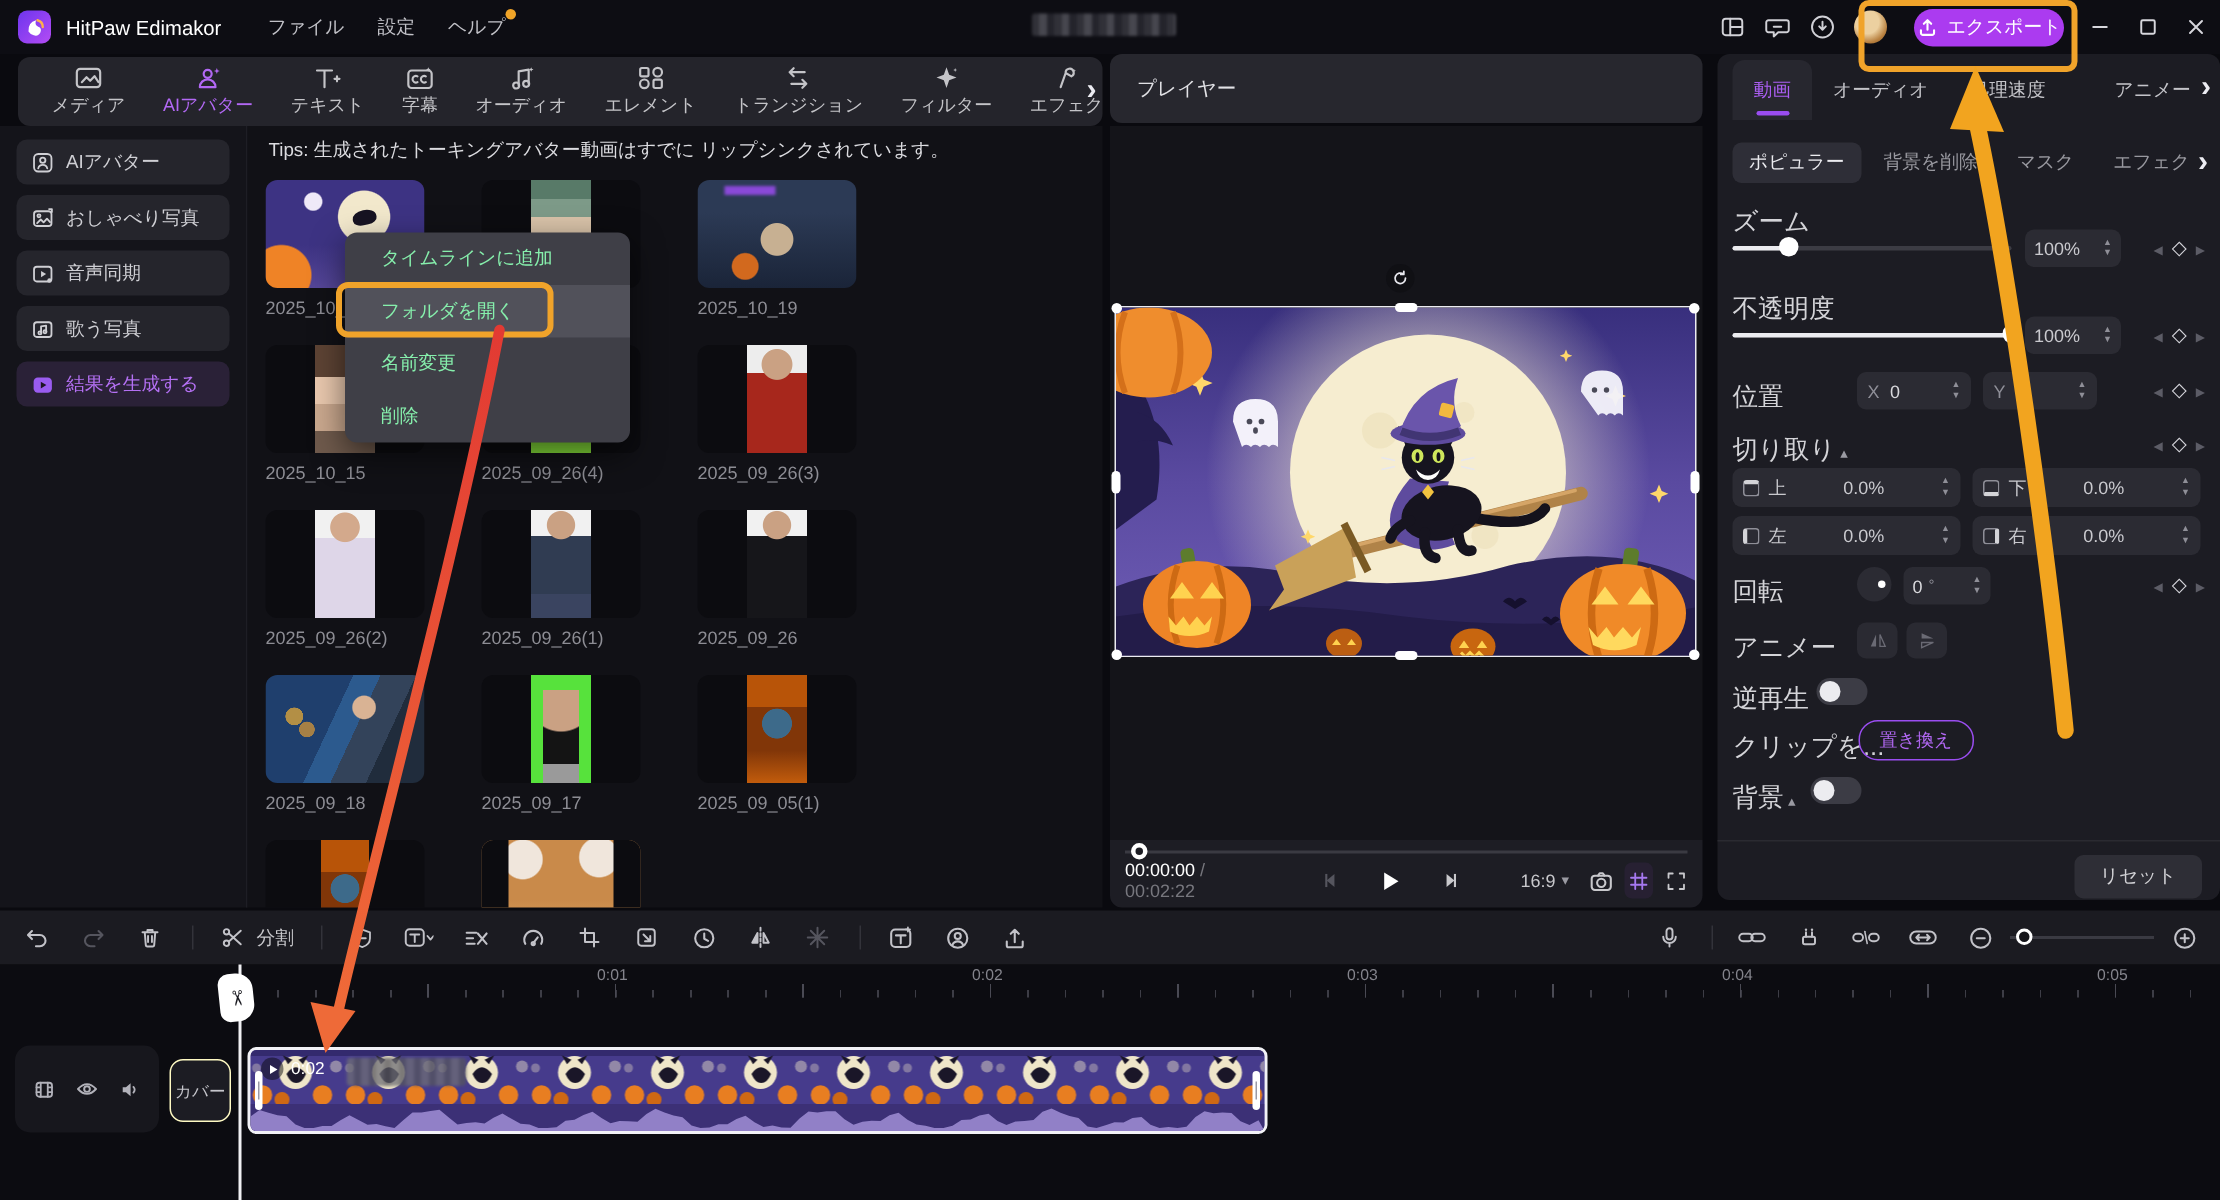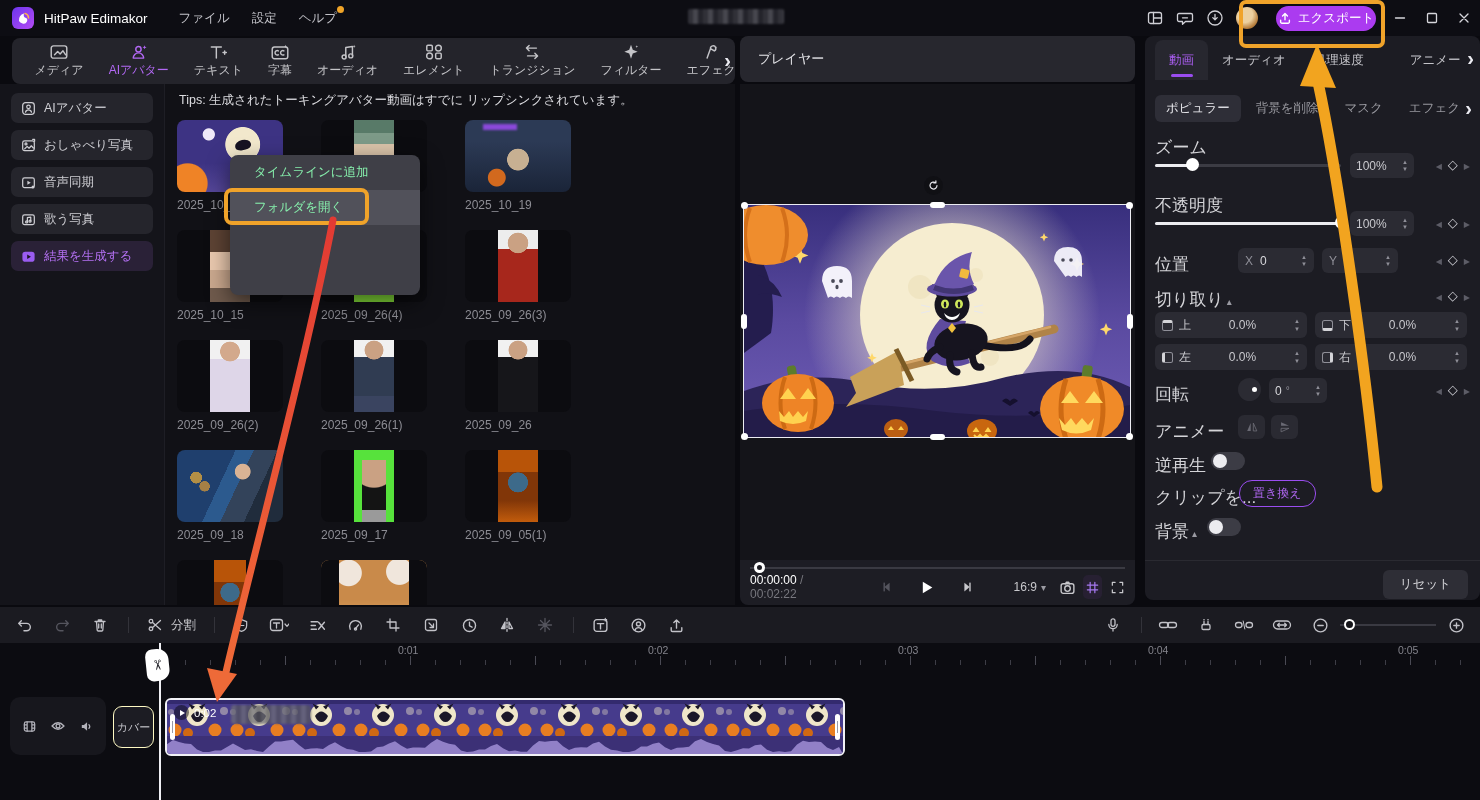--- a/index.html
+++ b/index.html
@@ -415,20 +415,22 @@
     <div class="cell" style="left:156px;top:476px">
       <div class="thumb t-panda">
           <div class="bars"></div>
           <div class="bars r"></div>
         </div>
     </div>
 
     <div class="ctx">
       <div class="ctx-item">タイムラインに追加</div>
       <div class="ctx-item hl">フォルダを開く</div>
+      <div class="ctx-item">名前変更</div>
+      <div class="ctx-item">削除</div>
     </div>
   </section>
 
   <div class="player-head">
     <span>プレイヤー</span>
   </div>
   <div class="player-stage">
     <div class="rotate-handle">
       <svg class="ic" width="11" height="11" viewBox="0 0 12 12">
           <path d="M9.8 6 a3.8 3.8 0 1 1 -1.4 -2.9 M8.6 1 v2.2 h-2.2"></path>

